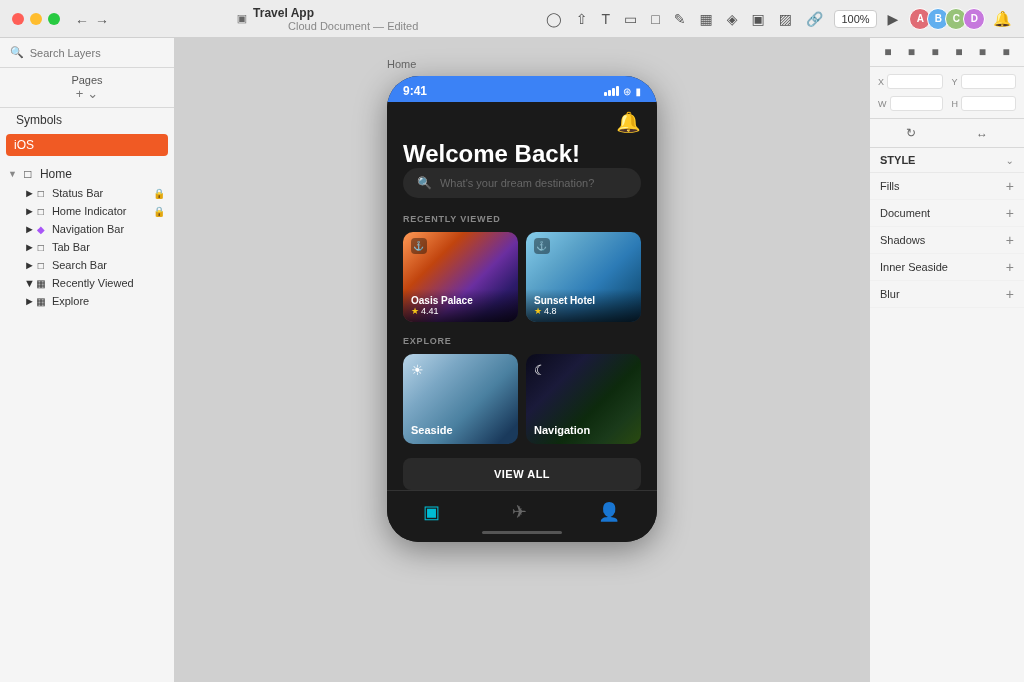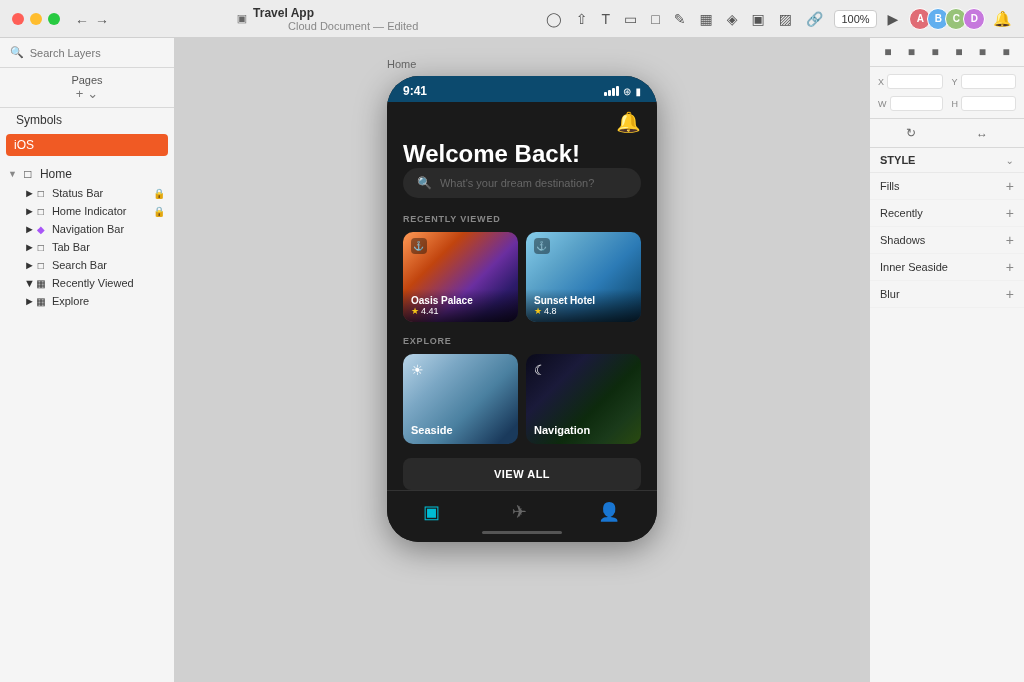--- a/index.html
+++ b/index.html
@@ -244,21 +244,21 @@
 
     
     .phone-mockup {
       width: 270px;
       border-radius: 32px;
       background: #1a1a1a;
       overflow: hidden;
       box-shadow: 0 8px 32px rgba(0,0,0,0.4);
     }
     .phone-status-bar {
-      background: #0c4a6e;
+      background: #3b82f6;
       display: flex;
       align-items: center;
       justify-content: space-between;
       padding: 8px 16px 4px;
     }
     .status-time {
       font-size: 12px;
       font-weight: 600;
       color: #fff;
     }
@@ -788,21 +788,21 @@
     <div class="style-section">
       <div class="style-header">
         <span class="style-label">STYLE</span>
         <span class="style-arrow">⌄</span>
       </div>
       <div class="style-row">
         <span class="style-row-label">Fills</span>
         <span class="style-row-action">+</span>
       </div>
       <div class="style-row">
-        <span class="style-row-label">Recently</span>
+        <span class="style-row-label">Document</span>
         <span class="style-row-action">+</span>
       </div>
       <div class="style-row">
         <span class="style-row-label">Shadows</span>
         <span class="style-row-action">+</span>
       </div>
       <div class="style-row">
         <span class="style-row-label">Inner Seaside</span>
         <span class="style-row-action">+</span>
       </div>

